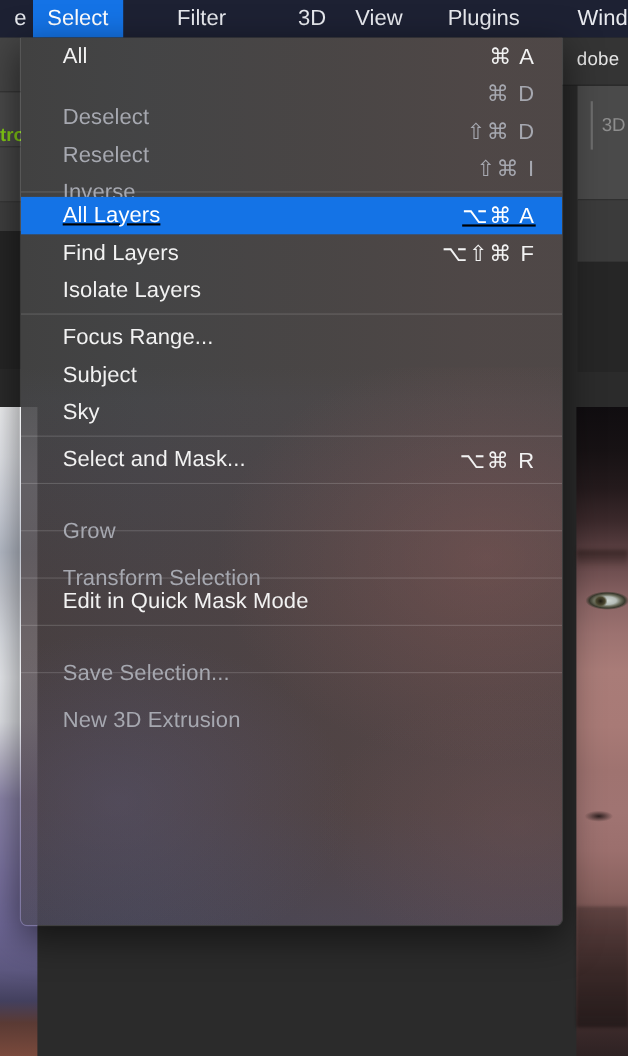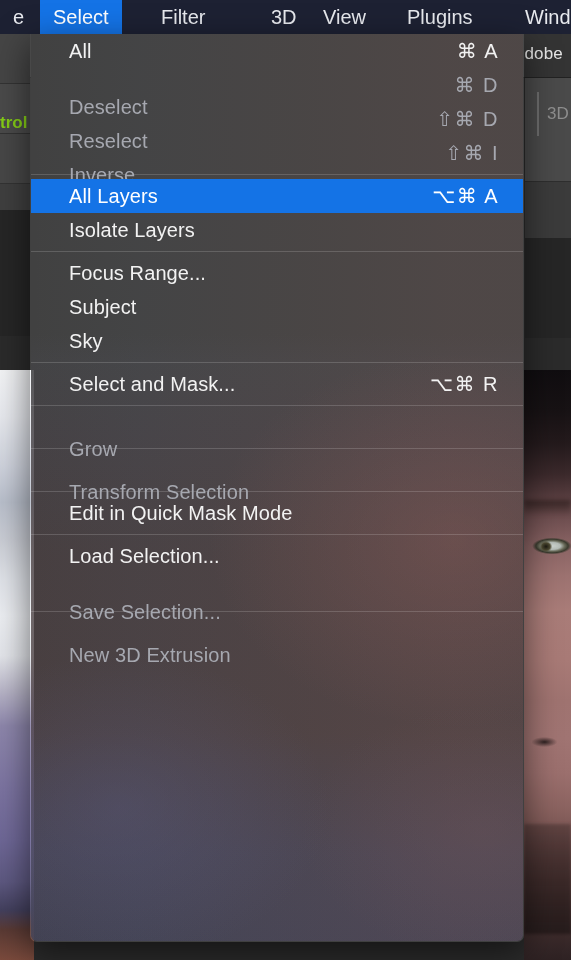--- a/index.html
+++ b/index.html
@@ -114,21 +114,21 @@
   }
   .rightpanel-lower{
     position:absolute; left:525px; top:182px; width:46px; height:56px; background:#3b3b3b;
   }
   .rightpanel-dark{
     position:absolute; left:525px; top:238px; width:46px; height:100px; background:#262626;
   }
 
   
   .menu{
-    position:absolute; left:30px; top:34px; width:494px; height:908px;
+    position:absolute; left:18px; top:34px; width:494px; height:808px;
     border-radius:0 0 7px 7px;
     border:1px solid rgba(255,255,255,.10);
     border-top:none;
     box-shadow:0 10px 34px rgba(0,0,0,.55);
     overflow:hidden;
     z-index:60;
   }
   
   .menu-bg{
     position:absolute; inset:0;
@@ -165,21 +165,21 @@
     position:relative; height:34px; display:flex; align-items:center;
     padding:0 20px 0 38px; white-space:nowrap;
   }
   .mi .label{ font-size:20px; color:#f2f2f2; letter-spacing:.1px; }
   .mi .shortcut{
     margin-left:auto; font-size:20px; color:#f2f2f2;
     letter-spacing:1.5px; padding-right:4px;
   }
   .mi.disabled .label{ color:#a6a8b0;margin-top:45px; }
   .mi.disabled .shortcut{ color:#a6a8b0; }
-  .mi.highlight{ background:#1473e6; }
+  .mi.highlight{ background:#1473e6;text-decoration:underline; }
   .mi.highlight .label, .mi.highlight .shortcut{ color:#ffffff; }
   .mi .arrow{
     margin-left:auto; width:0; height:0;
     border-top:7px solid transparent; border-bottom:7px solid transparent;
     border-left:11px solid #b4a4a6; margin-right:6px;
   }
   .sep{ height:1px; margin:4px 0; background:rgba(255,255,255,.16); }
 </style>
 </head>
 <body>
@@ -237,20 +237,24 @@
         <div class="mi disabled">
           <span class="label">Inverse</span>
           <span class="shortcut">⇧⌘ I</span>
         </div>
         <div class="sep"></div>
         <div class="mi highlight">
           <span class="label">All Layers</span>
           <span class="shortcut">⌥⌘ A</span>
         </div>
         <div class="mi">
+          <span class="label">Find Layers</span>
+          <span class="shortcut">⌥⇧⌘ F</span>
+        </div>
+        <div class="mi">
           <span class="label">Isolate Layers</span>
         </div>
         <div class="sep"></div>
         <div class="mi">
           <span class="label">Focus Range...</span>
         </div>
         <div class="mi">
           <span class="label">Subject</span>
         </div>
         <div class="mi">
@@ -267,36 +271,33 @@
         </div>
         <div class="sep"></div>
         <div class="mi disabled">
           <span class="label">Transform Selection</span>
         </div>
         <div class="sep"></div>
         <div class="mi">
           <span class="label">Edit in Quick Mask Mode</span>
         </div>
         <div class="sep"></div>
-        <div class="mi">
-          <span class="label">Load Selection...</span>
-        </div>
         <div class="mi disabled">
           <span class="label">Save Selection...</span>
         </div>
         <div class="sep"></div>
         <div class="mi disabled">
           <span class="label">New 3D Extrusion</span>
         </div>
       </div>
   </div>
 
   <div class="menubar" id="menubar">
       <div class="menubar-item" style="left: 0px;">e</div>
-      <div class="menubar-item active" style="left: 40px;">Select</div>
+      <div class="menubar-item active" style="left: 30px;">Select</div>
       <div class="menubar-item" style="left: 148px;">Filter</div>
       <div class="menubar-item" style="left: 258px;">3D</div>
       <div class="menubar-item" style="left: 310px;">View</div>
       <div class="menubar-item" style="left: 394px;">Plugins</div>
       <div class="menubar-item" style="left: 512px;">Wind</div>
     </div>
 
 </div>
 
 </body></html>

